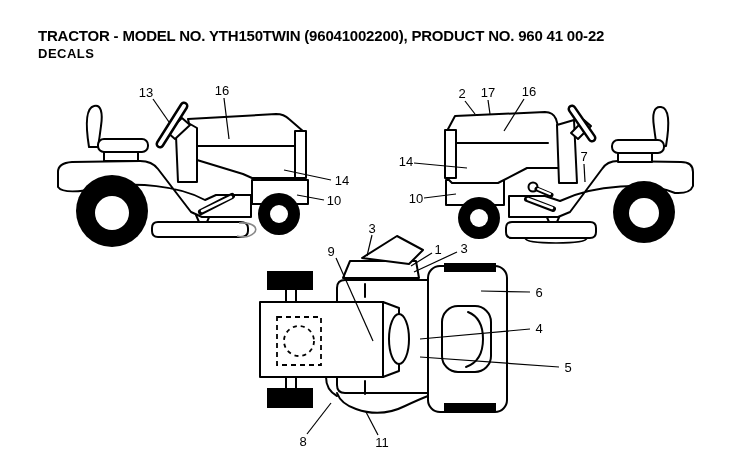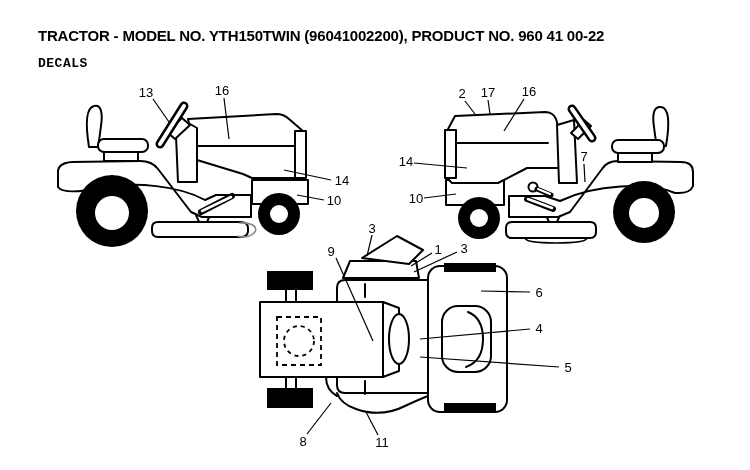--- a/index.html
+++ b/index.html
@@ -1,20 +1,20 @@
 <!DOCTYPE html>
 <html><head>
 <meta charset="utf-8">
 <style>
   html,body{margin:0;padding:0;background:#fff;}
   body{width:750px;height:470px;position:relative;overflow:hidden;
        font-family:"Liberation Sans",sans-serif;color:#000;}
   .header{position:absolute;left:38px;top:27px;}
   .title{font-size:15px;font-weight:bold;letter-spacing:-0.2px;white-space:nowrap;}
-  .subtitle{font-size:13px;font-weight:bold;letter-spacing:0.5px;margin-top:12px;font-family:Liberation Mono, monospace;}
+  .subtitle{font-size:13px;font-weight:bold;letter-spacing:0.5px;margin-top:2px;}
   svg{position:absolute;left:0;top:0;}
   .ln{fill:#ffffff;stroke:#000;stroke-width:2;stroke-linejoin:round;}
   .lnf{fill:none;stroke:#000;stroke-width:2;stroke-linejoin:round;stroke-linecap:round;}
   .leader{fill:none;stroke:#000;stroke-width:1.2;}
   .callout{font-family:"Liberation Sans",sans-serif;font-size:13px;fill:#000;
            text-anchor:middle;}
   .dash{fill:none;stroke:#000;stroke-width:1.8;}
 </style>
 </head>
 <body>

